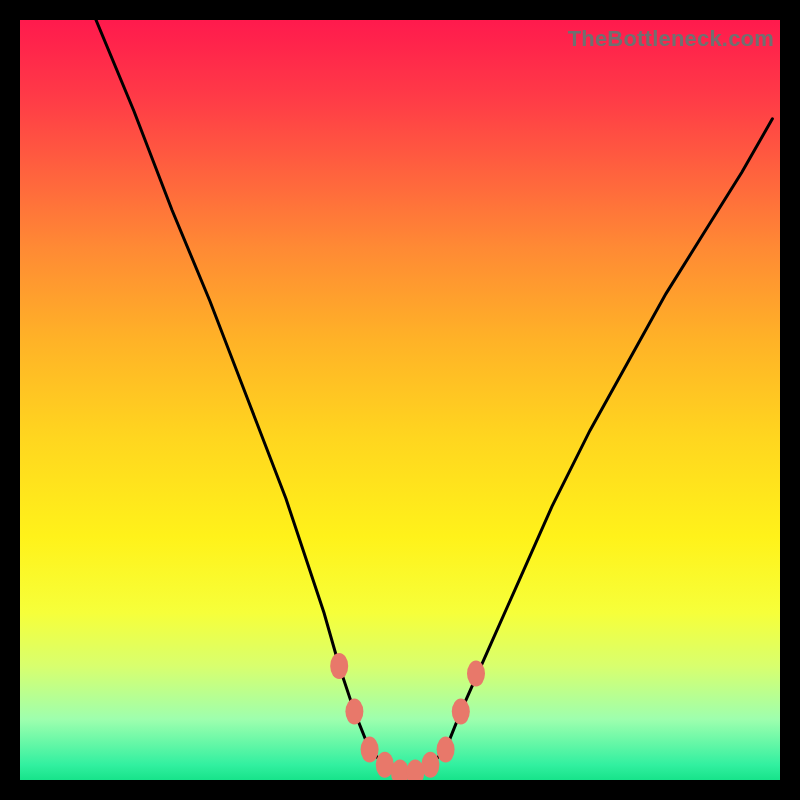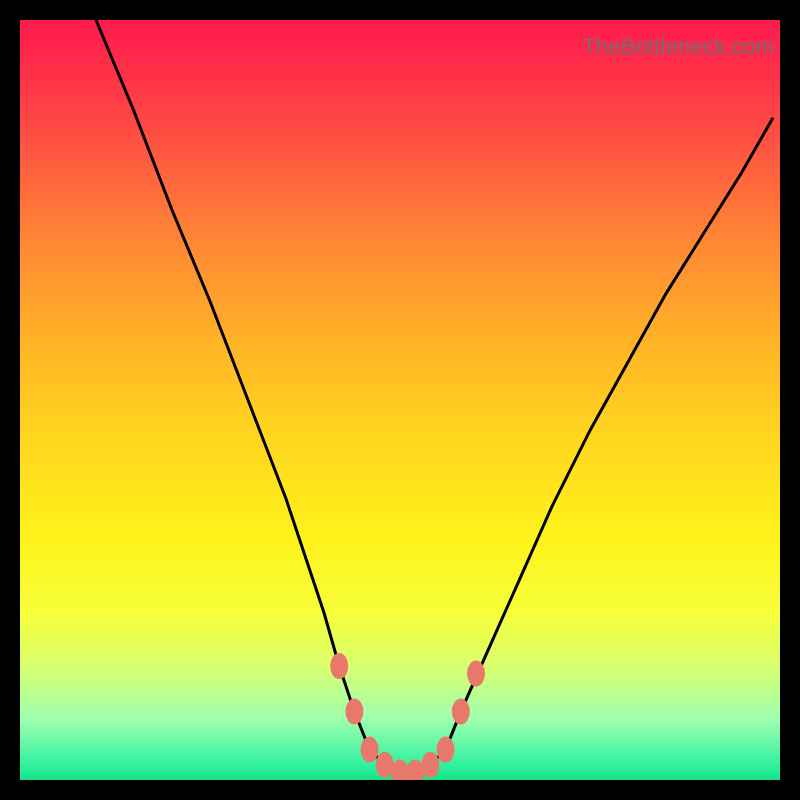--- a/index.html
+++ b/index.html
@@ -37,25 +37,25 @@
       #fff21a 68%,
       #f6ff3a 78%,
       #d8ff6e 85%,
       #9effae 92%,
       #32f0a0 98%,
       #17e38a 100%
     );
   }
   .watermark {
     position: absolute;
-    top: 14px;
+    top: 6px;
     right: 6px;
     color: #707070;
     font-size: 22px;
-    font-weight: 400;
+    font-weight: 700;
     letter-spacing: 0.2px;
   }
   svg.curve {
     position: absolute;
     left: 0;
     top: 0;
     width: 760px;
     height: 760px;
   }
   .marker {

